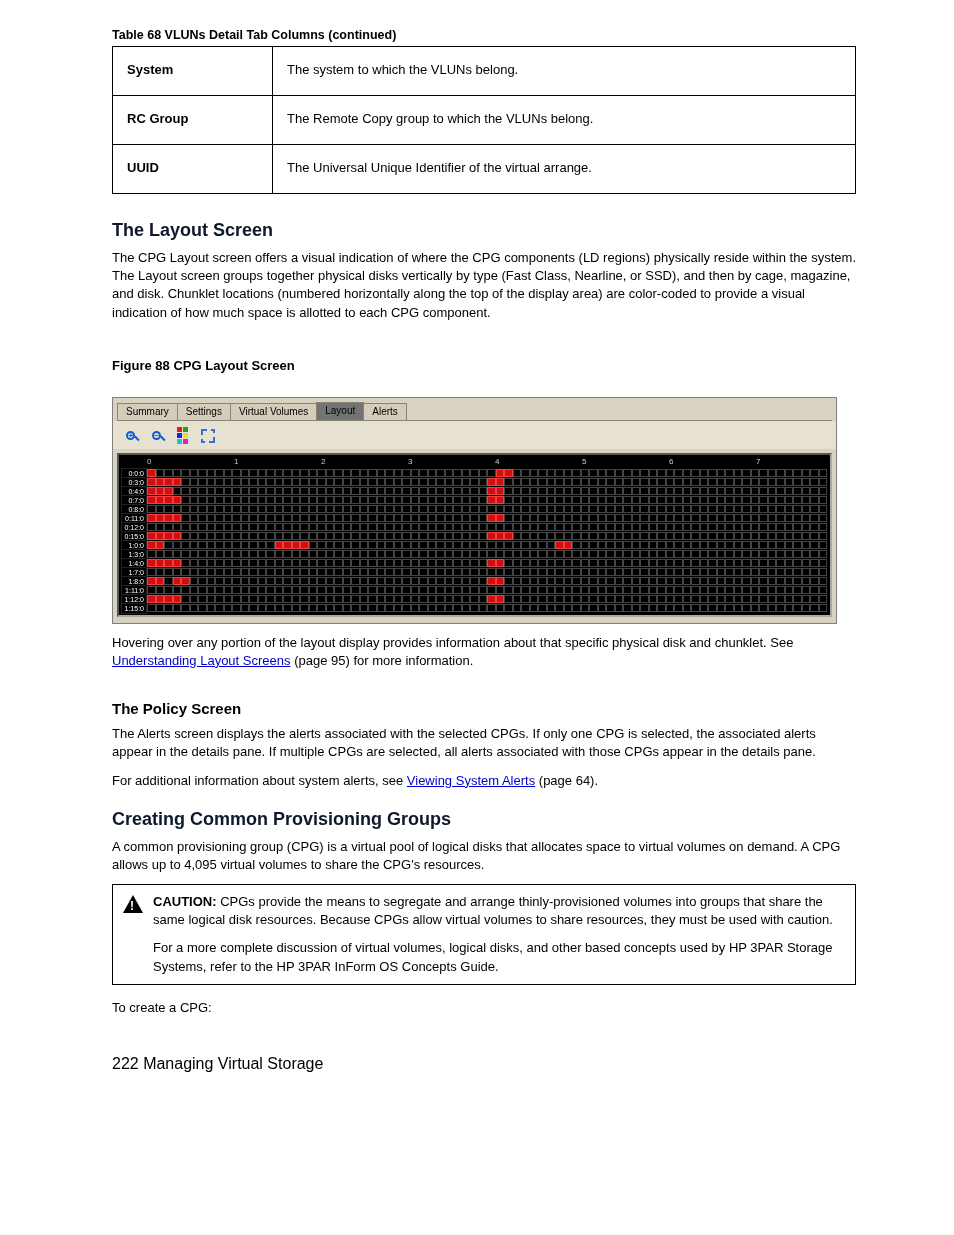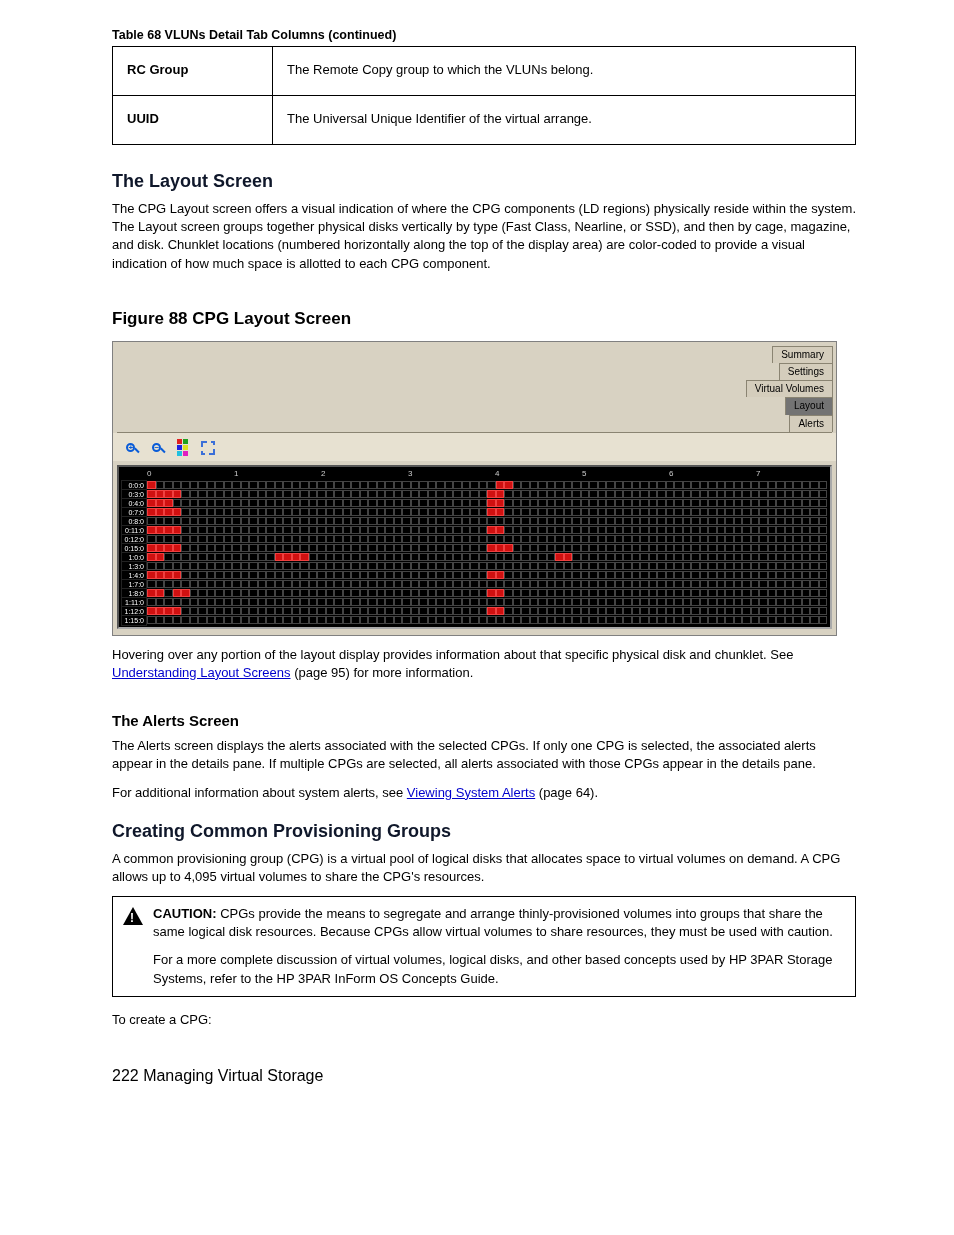--- a/index.html
+++ b/index.html
@@ -38,23 +38,23 @@
   }
   table.info-table .col1 { width: 160px; }
   
   p.para { margin: 8px 0 10px 0; line-height: 1.4; }
   h3.subhead {
     font-size: 15px;
     font-weight: bold;
     margin: 30px 0 6px 0;
   }
   .figure-label {
-    font-size: 17px;
+    font-size: 13px;
     font-weight: bold;
-    margin: 36px 0 12px 0;
+    margin: 36px 0 24px 0;
   }
   a.link { color: #0000cc; text-decoration: underline; }
   .page-footer {
     position: absolute;
     font-size: 16px;
     bottom: 14px;
   }
   .page-footer.left  { left:  112px; }
 
   
@@ -86,21 +86,20 @@
     font-size: 9px; color: #333; font-weight: bold;
   }
   
   .cpg-tabs {
     display: flex;
     align-items: flex-end;
     gap: 0;
     padding: 4px 4px 0 4px;
     background: #d8d2c2;
     font-size: 10px;
-    flex-direction: column;
   }
   .cpg-tab {
     padding: 2px 8px 3px 8px;
     border: 1px solid #8a8472;
     border-bottom: none;
     background: #d4cdbc;
     margin-right: -1px;
     position: relative;
   }
   .cpg-tab.active {
@@ -220,20 +219,24 @@
   }
   .cell.r { background: #d01010; border-color:#f04040;}
 </style>
 </head>
 <body>
 
 <div style="font-size:12.5px;font-weight:bold;margin-bottom:4px">Table 68 VLUNs Detail Tab Columns (continued)</div>
 
 <table class="info-table">
   <tbody id="info-rows">
+      <tr>
+        <th class="col1">System</th>
+        <td>The system to which the VLUNs belong.</td>
+      </tr>
       <tr>
         <th class="col1">RC Group</th>
         <td>The Remote Copy group to which the VLUNs belong.</td>
       </tr>
       <tr>
         <th class="col1">UUID</th>
         <td>The Universal Unique Identifier of the virtual arrange.</td>
       </tr>
     </tbody>
 </table>
@@ -1656,21 +1659,21 @@
           </div>
         </div>
       </div>
   </div>
 </div>
 
 <p class="para">
   <span>Hovering over any portion of the layout display provides information about that specific physical disk and chunklet. See </span><a class="link">Understanding Layout Screens</a><span> (page 95) for more information.</span>
 </p>
 
-<h3 class="subhead">The Alerts Screen</h3>
+<h3 class="subhead">The Policy Screen</h3>
 <p class="para">The Alerts screen displays the alerts associated with the selected CPGs. If only one CPG is selected, the associated alerts appear in the details pane. If multiple CPGs are selected, all alerts associated with those CPGs appear in the details pane.</p>
 <p class="para">
   <span>For additional information about system alerts, see </span><a class="link">Viewing System Alerts</a><span> (page 64).</span>
 </p>
 
 <h2 class="section-head">Creating Common Provisioning Groups</h2>
 <p class="para">A common provisioning group (CPG) is a virtual pool of logical disks that allocates space to virtual volumes on demand. A CPG allows up to 4,095 virtual volumes to share the CPG's resources.</p>
 
 <div style="border:1px solid #000; padding:8px 10px; margin-top:6px; display:flex; gap:10px; align-items:flex-start">
   <span style="display:inline-block;width:0;height:0;border-left:10px solid transparent;border-right:10px solid transparent;border-bottom:18px solid #000;margin-top:2px;position:relative">

